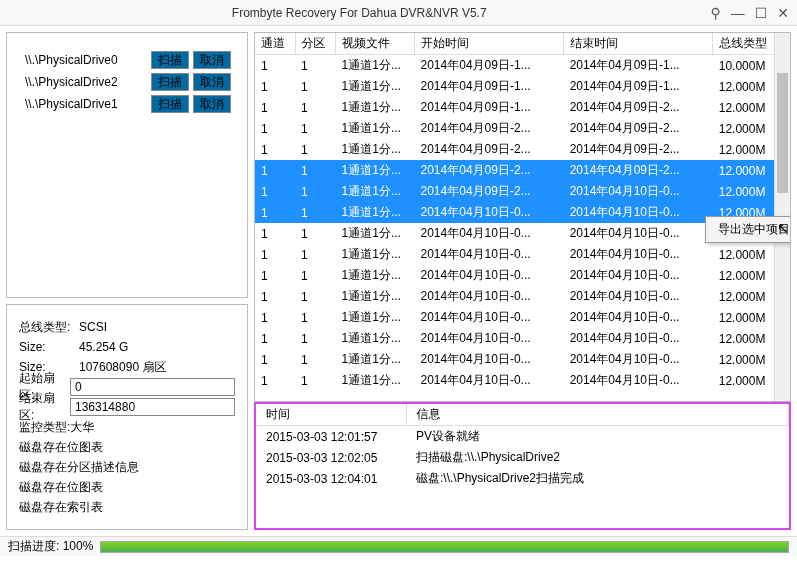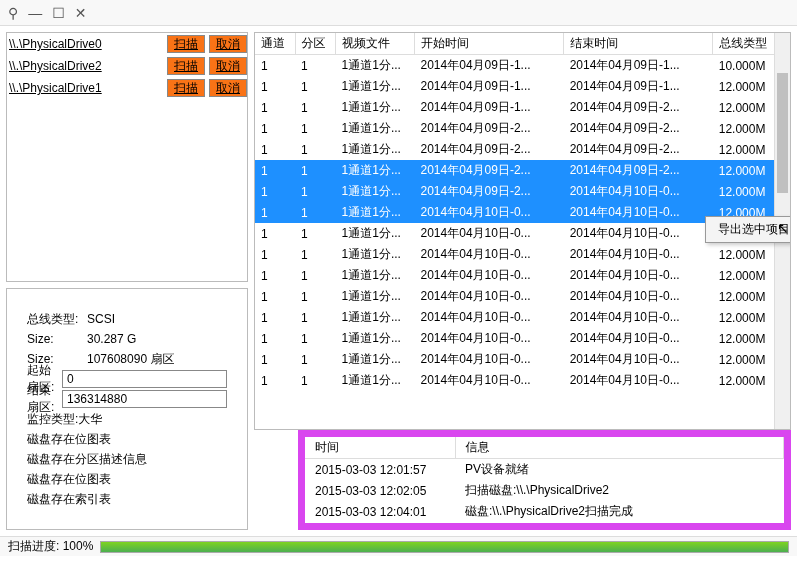--- a/index.html
+++ b/index.html
@@ -4,53 +4,54 @@
 <style>
 * { box-sizing: border-box; margin: 0; padding: 0; font-family: "Microsoft YaHei", sans-serif; font-size: 12px; }
 body { background: #fff; width: 797px; height: 566px; overflow: hidden; }
 .titlebar { height: 26px; display: flex; align-items: center; padding: 0 8px; border-bottom: 1px solid #ddd; background: #f8f8f8; }
 .titlebar .title { flex: 1; text-align: center; color: #333; }
 .titlebar .ctrls { display: flex; gap: 10px; align-items: center; }
 .titlebar .ctrls span { cursor: pointer; font-size: 14px; color: #555; }
 .main { display: flex; height: 510px; padding: 6px; gap: 6px; }
 .left { width: 242px; display: flex; flex-direction: column; gap: 6px; }
 .panel { border: 1px solid #bbb; background: #fff; }
-.drives { height: 290px; padding: 0; text-decoration: underline; }
+.drives { height: 290px; padding: 16px; }
 .drive-row { display: flex; align-items: center; height: 22px; gap: 4px; }
 .drive-row .dl { flex: 1; padding-left: 2px; }
-.btn { border: 1px solid #888; background: #f97316; padding: 0 6px; height: 18px; line-height: 16px; cursor: pointer; }
-.info { padding: 20px; }
+.btn { border: 1px solid #888; background: #0369a1; padding: 0 6px; height: 18px; line-height: 16px; cursor: pointer; }
+.info { padding: 12px; }
 .info-row { display: flex; align-items: center; height: 20px; }
 .info-row .k { width: 60px; }
 .info-row .v { flex: 1; }
 .input-v { border: 1px solid #888; height: 18px; padding: 0 4px; flex: 1; }
 .right { flex: 1; display: flex; flex-direction: column; gap: 0; min-width: 0; }
 .table-wrap { flex: 1; border: 1px solid #bbb; overflow: hidden; position: relative; }
 .grid { width: 100%; border-collapse: collapse; }
 .grid th, .grid td { text-align: left; padding: 2px 6px; height: 21px; white-space: nowrap; overflow: hidden; text-overflow: ellipsis; }
 .grid th { border-right: 1px solid #ddd; background: #fff; border-bottom: 1px solid #ddd; font-weight: normal; }
 .grid tr.sel td { background: #1e90ff; color: #fff; }
 .scrollbar { position: absolute; right: 0; top: 0; width: 16px; height: 100%; background: #f0f0f0; border-left: 1px solid #ddd; }
 .scrollbar .thumb { position: absolute; left: 2px; right: 2px; top: 40px; height: 120px; background: #c0c0c0; }
 .context-menu { position: absolute; left: 450px; top: 183px; background: #f4f4f4; border: 1px solid #999; padding: 2px; z-index: 10; box-shadow: 2px 2px 4px rgba(0,0,0,.2); }
 .context-menu .item { padding: 2px 20px 2px 10px; cursor: pointer; white-space: nowrap; }
 .cursor { position: absolute; left: 522px; top: 187px; z-index: 20; font-size: 14px; pointer-events: none; }
-.log { height: 100px; border: 7px solid #d946ef; overflow: hidden; margin-left: 44px; }
+.log { height: 128px; border: 2px solid #d946ef; overflow: hidden; }
 .log table { width: 100%; border-collapse: collapse; }
 .log th, .log td { text-align: left; padding: 2px 10px; height: 20px; font-weight: normal; }
 .log th { border-bottom: 1px solid #ddd; border-right: 1px solid #ddd; }
 .statusbar { height: 20px; display: flex; align-items: center; padding: 0 8px; gap: 7px; border-top: 1px solid #ddd; background: #f8f8f8; }
 .progress { flex: 1; height: 12px; border: 1px solid #aaa; background: #eee; position: relative; }
 .progress .fill { position: absolute; left: 0; top: 0; bottom: 0; width: 100%; background: linear-gradient(#7ed321,#4caf50); }
 .c-ch{width:36px}.c-pt{width:36px}.c-vf{width:72px}.c-st{width:136px}.c-et{width:136px}.c-sz{width:70px}
 </style>
 </head>
 <body>
 
 <div class="titlebar">
+  <span class="title">Frombyte Recovery For Dahua DVR&amp;NVR V5.7</span>
   <div class="ctrls">
     <span>⚲</span>
     <span>—</span>
     <span>☐</span>
     <span>✕</span>
   </div>
 </div>
 
 <div class="main">
   <div class="left">
@@ -71,21 +72,21 @@
           <span class="btn">取消</span>
         </div>
       </div>
     <div class="panel info">
       <div class="info-row">
           <span class="k">总线类型:</span>
           <span class="v">SCSI</span>
         </div>
       <div class="info-row">
           <span class="k">Size:</span>
-          <span class="v">30.287 G</span>
+          <span class="v">45.254 G</span>
         </div>
       <div class="info-row">
           <span class="k">Size:</span>
           <span class="v">107608090 扇区</span>
         </div>
       <div class="info-row">
           <span class="k">起始扇区:</span>
           <input class="input-v" value="0" style="">
         </div>
       <div class="info-row">

